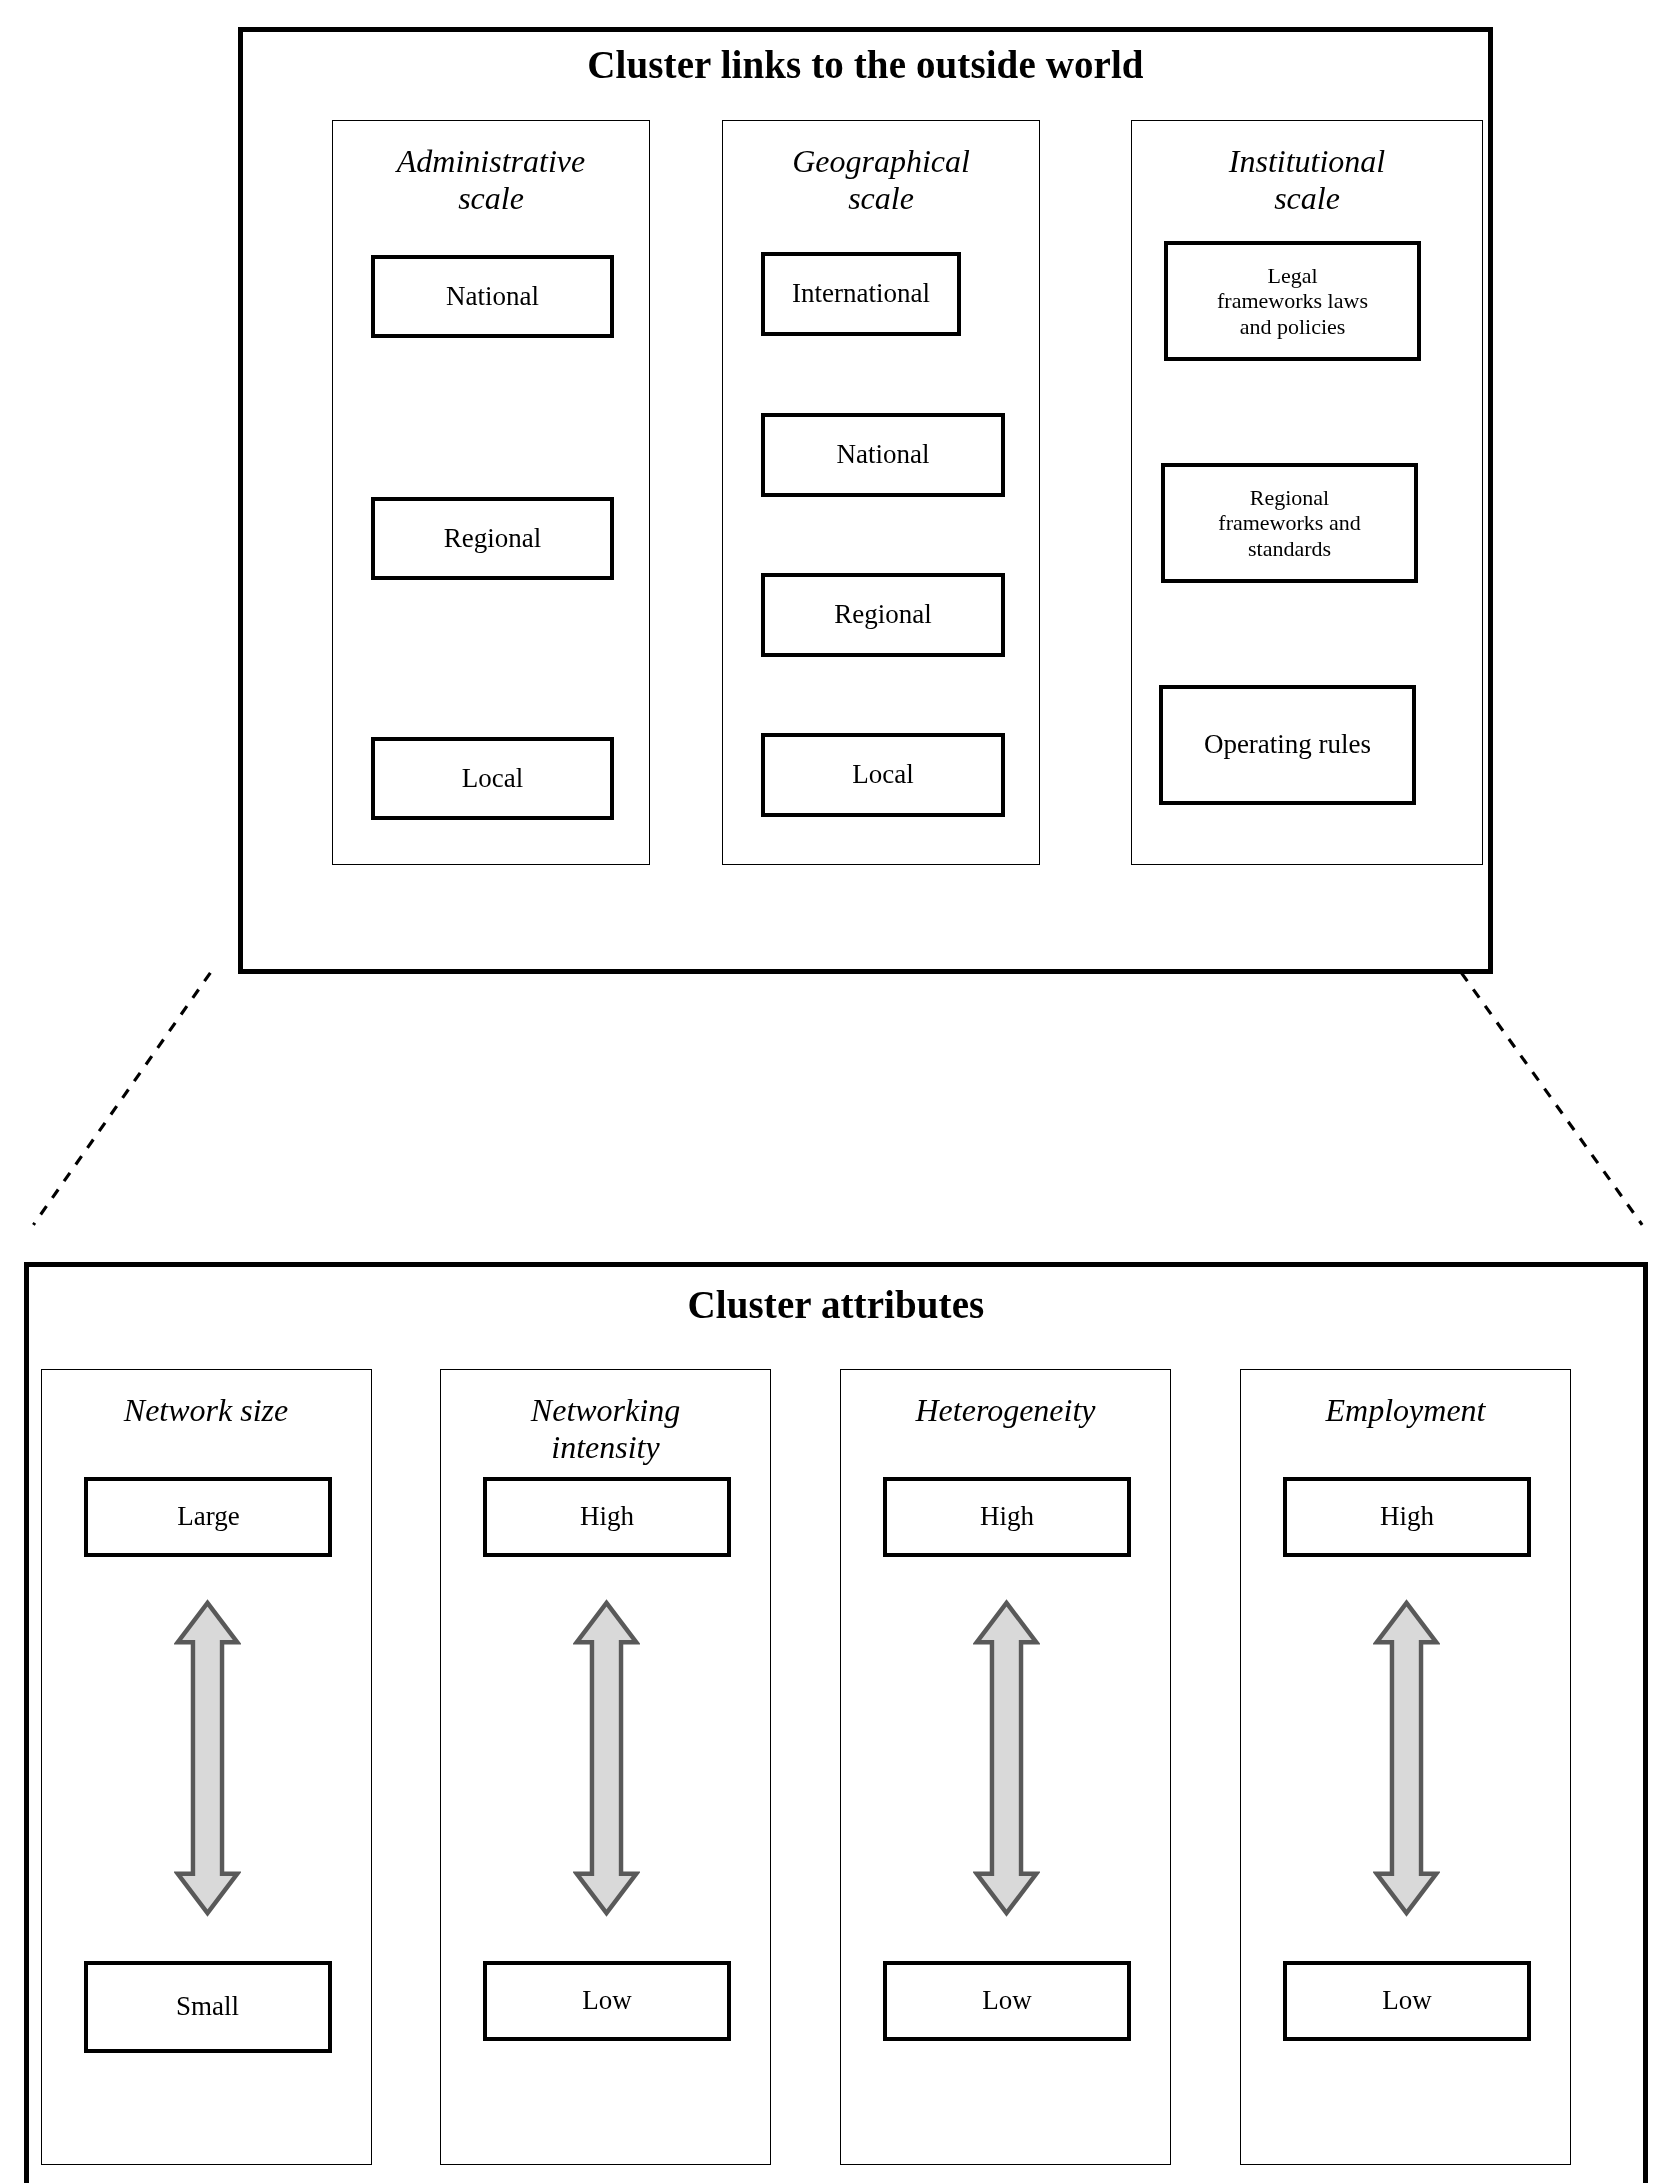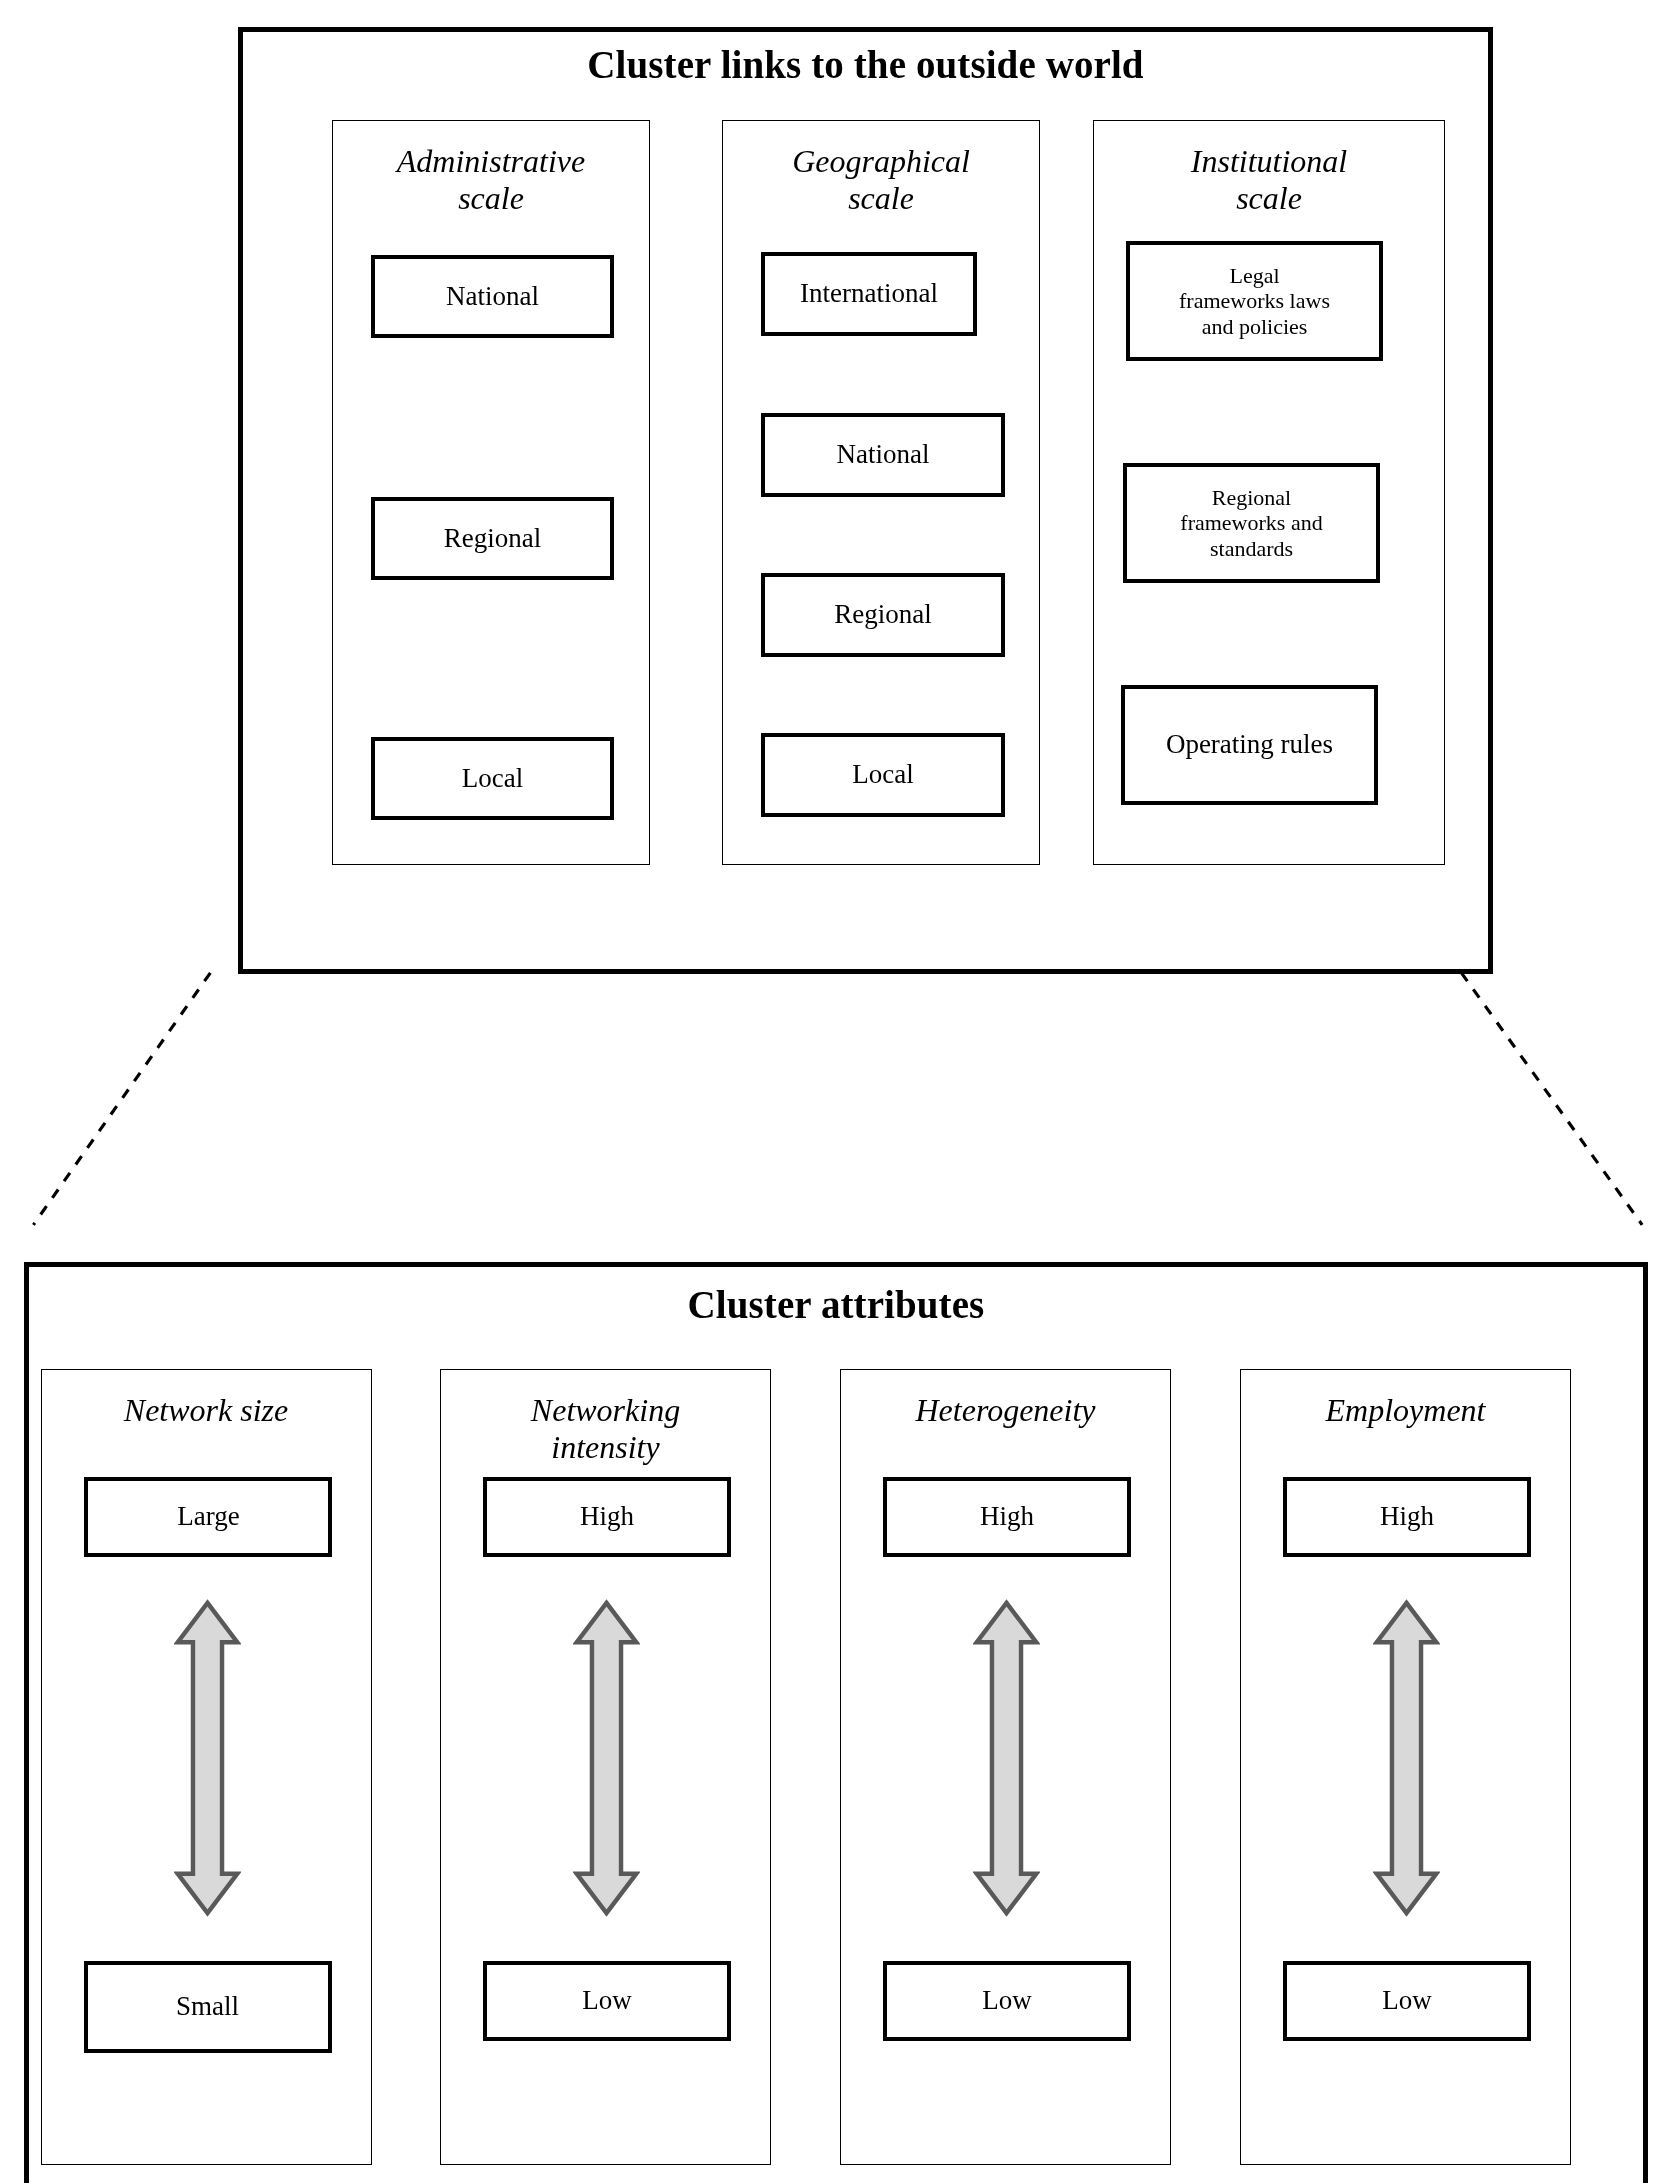--- a/index.html
+++ b/index.html
@@ -123,27 +123,27 @@
       <div class="item-box" style="left:38px; top:134px; width:243px; height:83px;">National</div>
       <div class="item-box" style="left:38px; top:376px; width:243px; height:83px;">Regional</div>
       <div class="item-box" style="left:38px; top:616px; width:243px; height:83px;">Local</div>
     </div>
 
     <div class="column" style="left:479px; top:88px; width:318px; height:745px;">
       <div class="column-title">
         <div>Geographical</div>
         <div>scale</div>
       </div>
-      <div class="item-box" style="left:38px; top:131px; width:216px; height:84px;">International</div>
+      <div class="item-box" style="left:38px; top:131px; width:200px; height:84px;">International</div>
       <div class="item-box" style="left:38px; top:292px; width:244px; height:84px;">National</div>
       <div class="item-box" style="left:38px; top:452px; width:244px; height:84px;">Regional</div>
       <div class="item-box" style="left:38px; top:612px; width:244px; height:84px;">Local</div>
     </div>
 
-    <div class="column" style="left:850px; top:88px; width:352px; height:745px;">
+    <div class="column" style="left:888px; top:88px; width:352px; height:745px;">
       <div class="column-title">
         <div>Institutional</div>
         <div>scale</div>
       </div>
 
       <div class="item-box multiline" style="left:32px; top:120px; width:257px; height:120px;">
         <div>
           <div>Legal</div>
           <div>frameworks  laws</div>
           <div>and policies</div>

